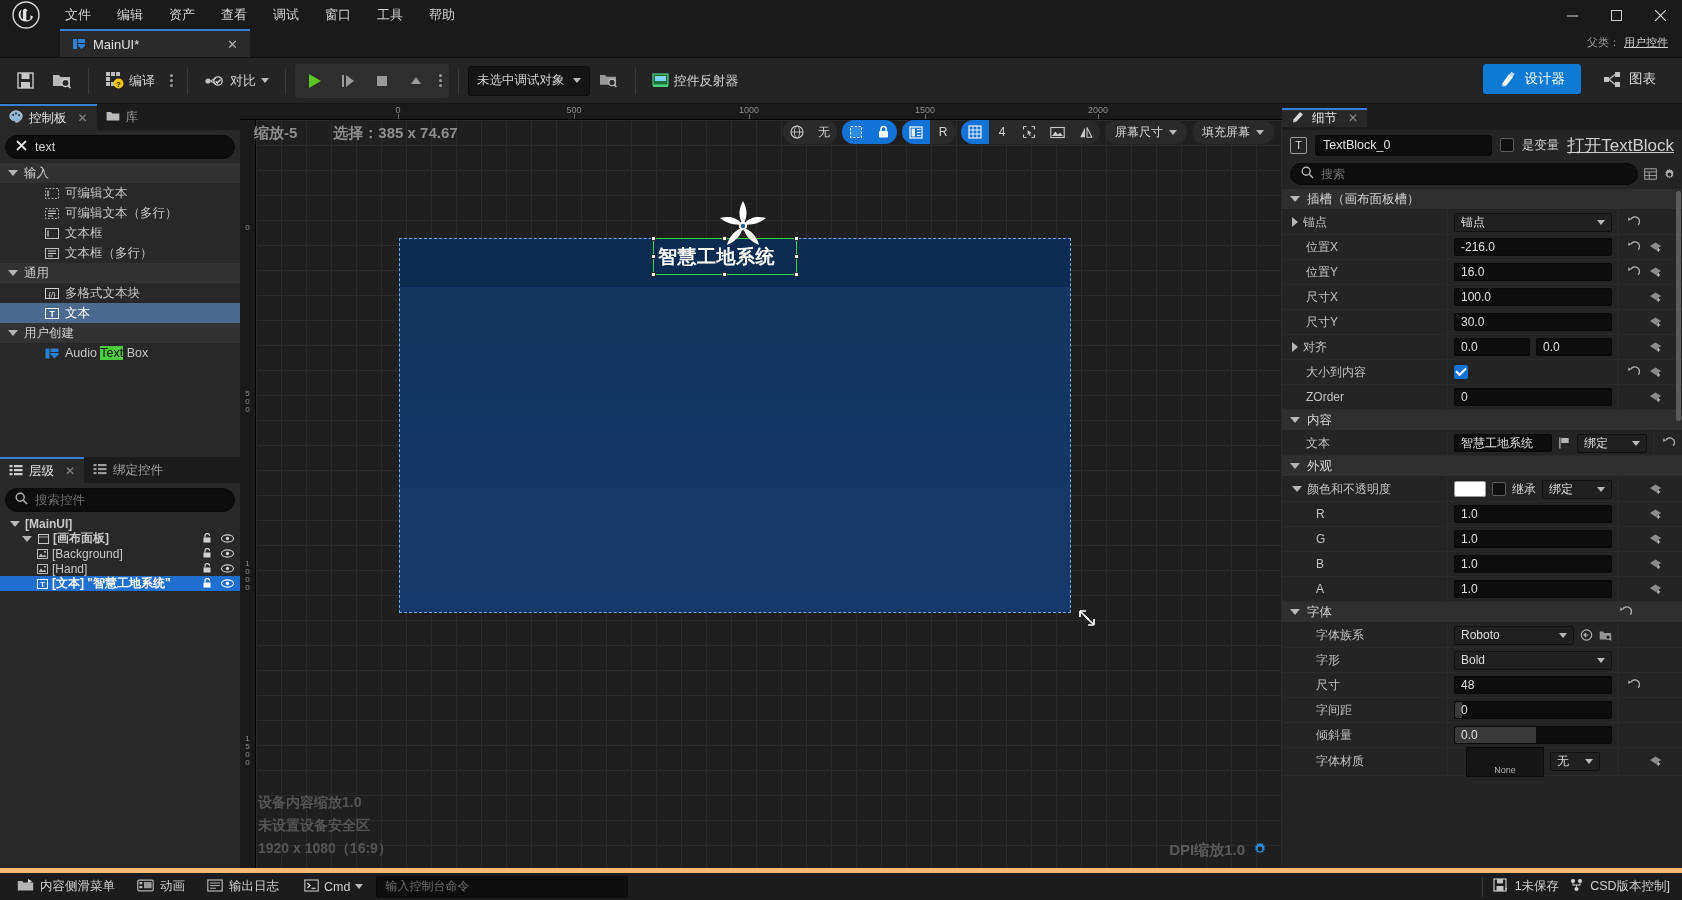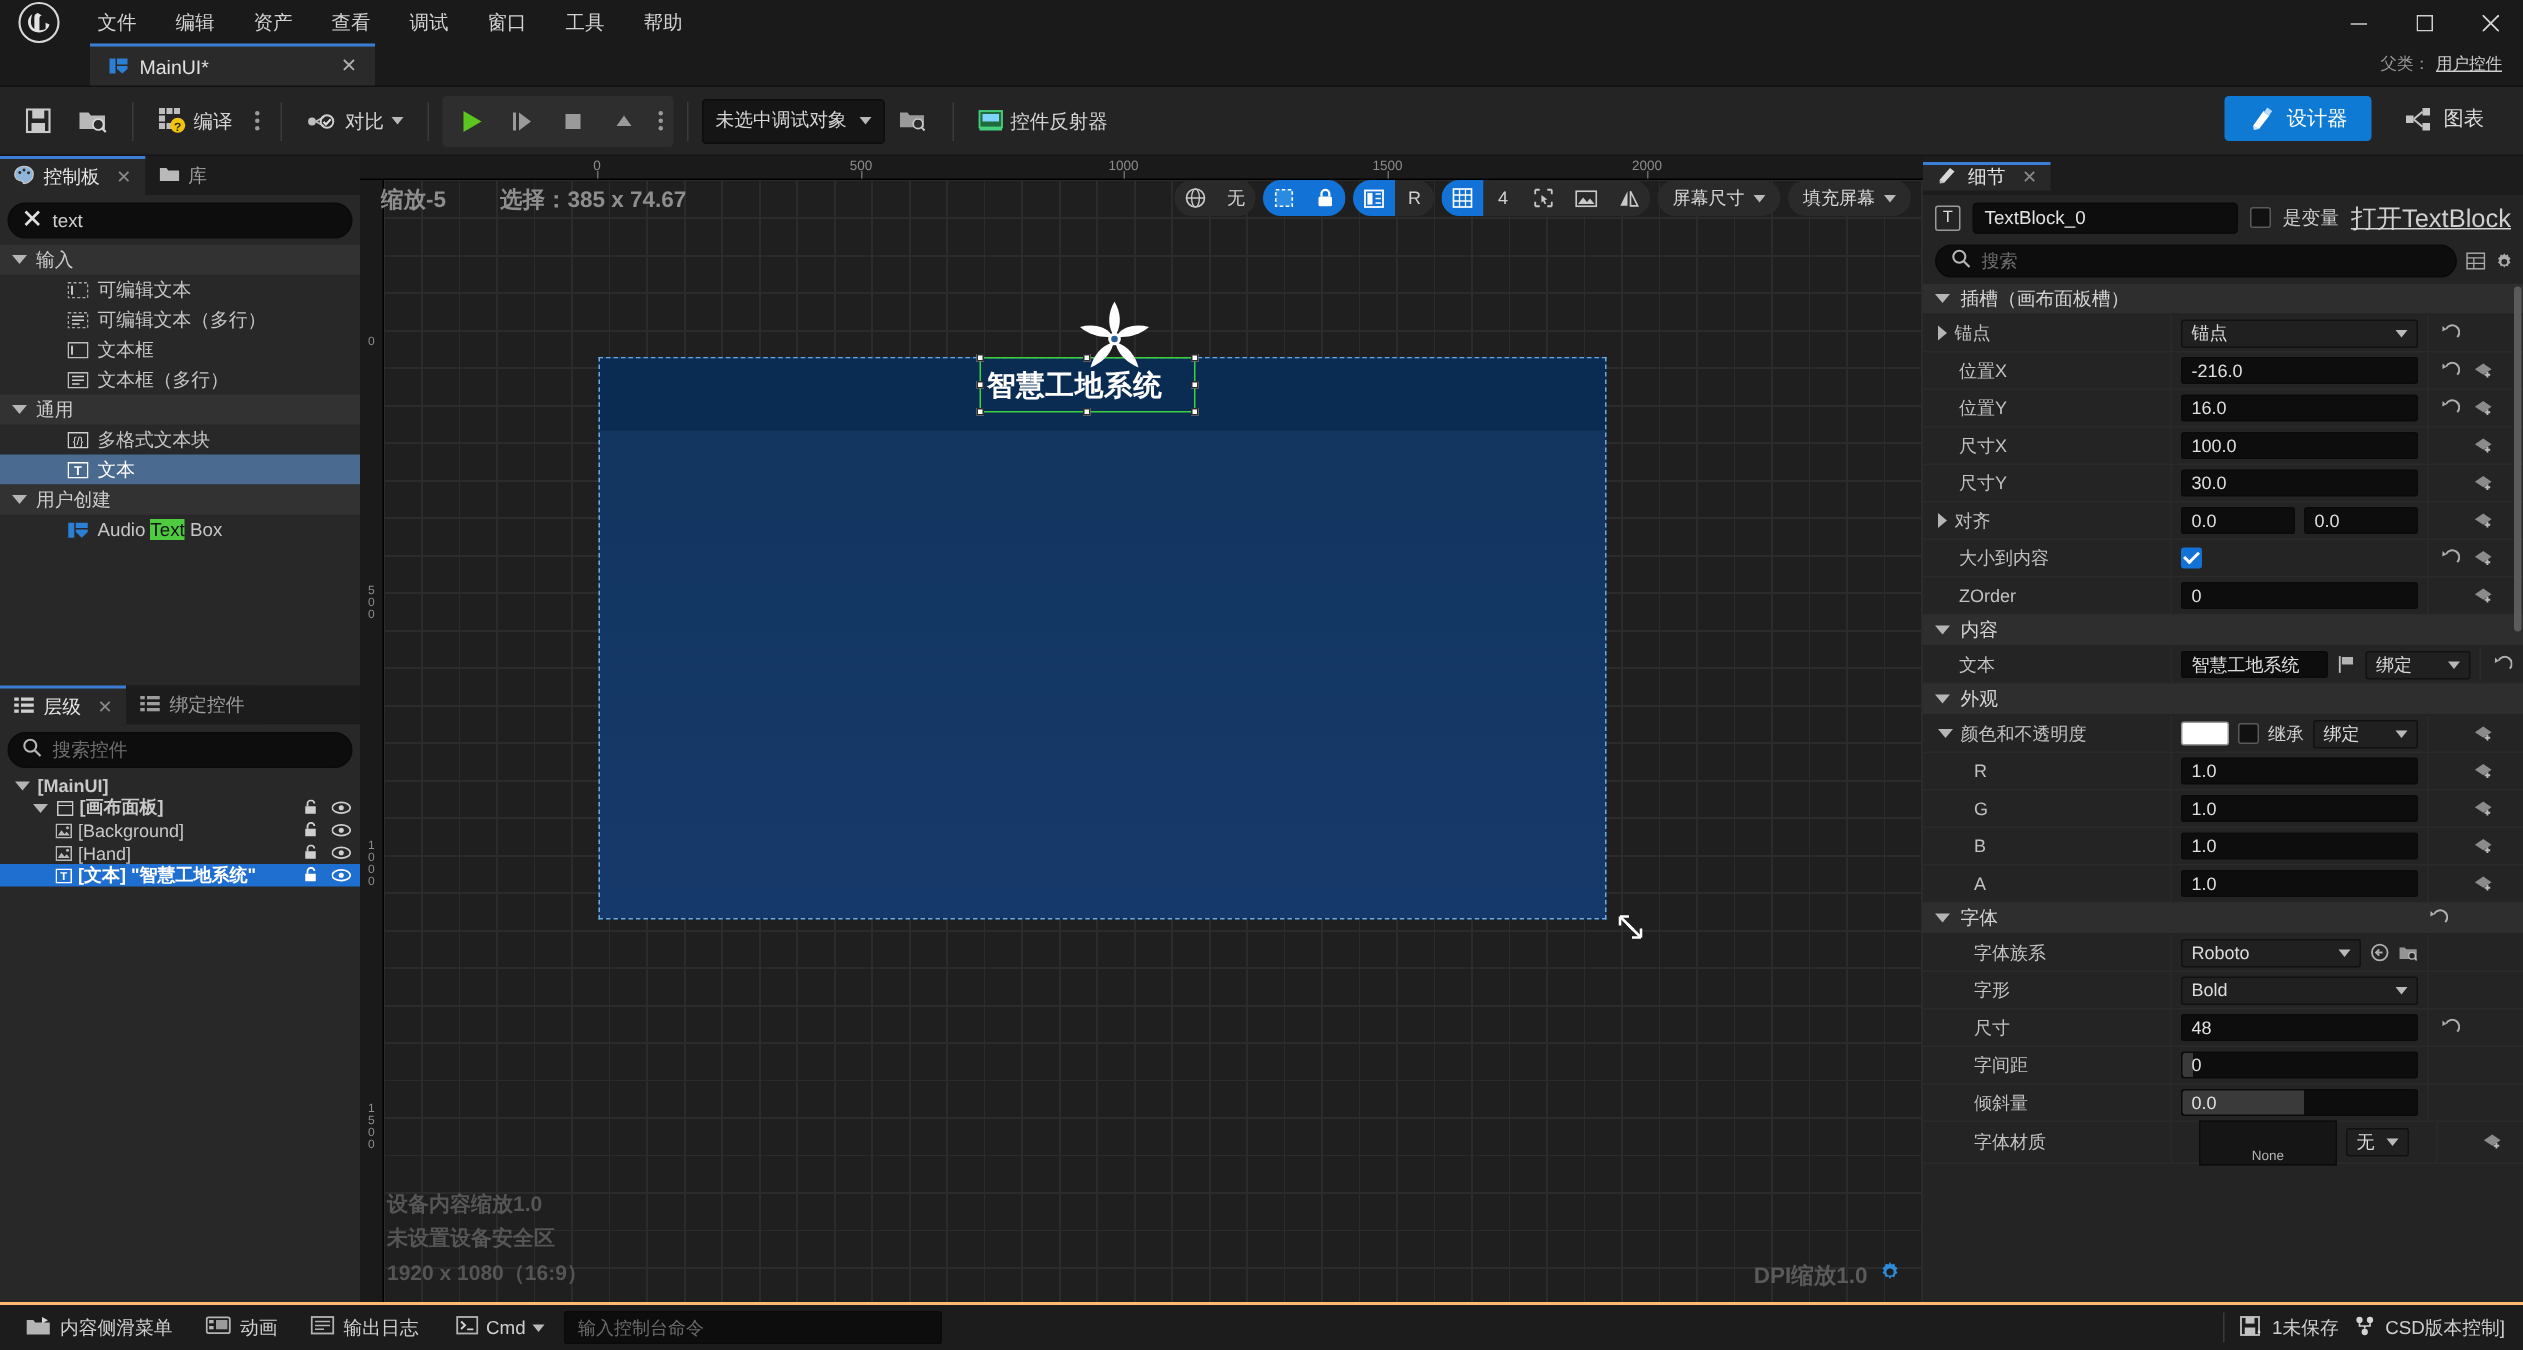--- a/index.html
+++ b/index.html
@@ -234,29 +234,29 @@
   .pactions { width:64px; flex:0 0 64px; display:flex; align-items:center; gap:9px; padding-left:8px; border-left:1px solid #2a2a2a; }
   .icon-mini { width:13px; height:13px; display:flex; align-items:center; justify-content:center; opacity:.85; }
   .swatch-white { flex:1; height:16px; background:#fff; border:1px solid #999; border-radius:2px; max-width:96px; }
   .slider-field {
     height:18px; background:#0d0d0d; border:1px solid #0a0a0a; border-radius:2px; flex:1;
     position:relative; display:flex; align-items:center; padding:0 6px; font-size:12px; color:#e0e0e0;
   }
   .slider-field .fill { position:absolute; left:0; top:0; bottom:0; background:#3a3a3a; border-radius:2px 0 0 2px; }
   .slider-field .txt { position:relative; z-index:2; }
   .none-box {
-    width:92px; height:30px; background:#151515; border:1px solid #0c0c0c; display:flex;
+    width:78px; height:30px; background:#151515; border:1px solid #0c0c0c; display:flex;
     align-items:flex-end; justify-content:center; font-size:9px; color:#b5b5b5; padding-bottom:1px;
   }
   .det-scrollbar { position:absolute; right:1px; top:2px; width:5px; height:230px; background:#5b5b5b; border-radius:3px; }
 
   
   .statusbar {
     height: 32px; flex: 0 0 32px; background: #1c1c1c; display:flex; align-items:center;
-    border-top:2px solid #fdba74; padding: 0 8px; gap: 4px;
+    border-top:5px solid #fdba74; padding: 0 8px; gap: 4px;
   }
   .sb-btn { display:flex; align-items:center; gap:6px; padding:0 9px; height:24px; font-size:12.5px; color:#cfcfcf; border-radius:3px; }
   .cmd-group { display:flex; align-items:center; gap:5px; margin-left:4px; }
   .cmd-combo { display:flex; align-items:center; gap:5px; height:24px; padding:0 8px; font-size:12.5px; color:#cfcfcf;justify-content:space-between; }
   .cmd-input {
     width: 252px; height:22px; background:#0d0d0d; border:1px solid #0a0a0a; border-radius:2px;
     display:flex; align-items:center; padding:0 8px; font-size:12px; color:#6c6c6c;
   }
   .sb-right { margin-left:auto; display:flex; align-items:center; gap:10px; padding-right:4px; }
   .sb-right .item { display:flex; align-items:center; gap:6px; font-size:12.5px; color:#cfcfcf; }

